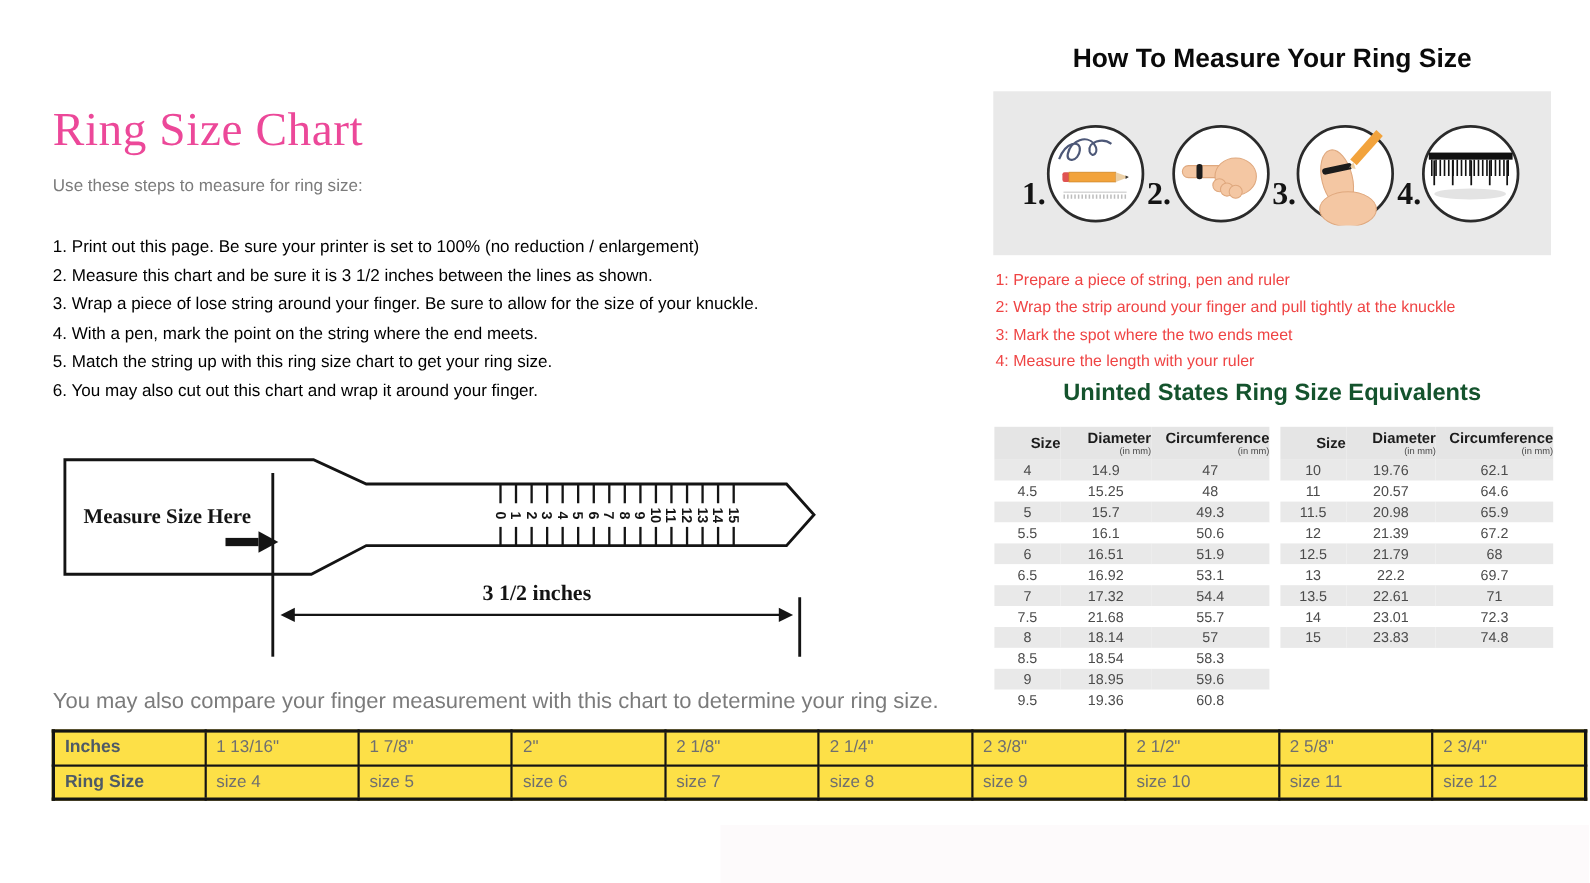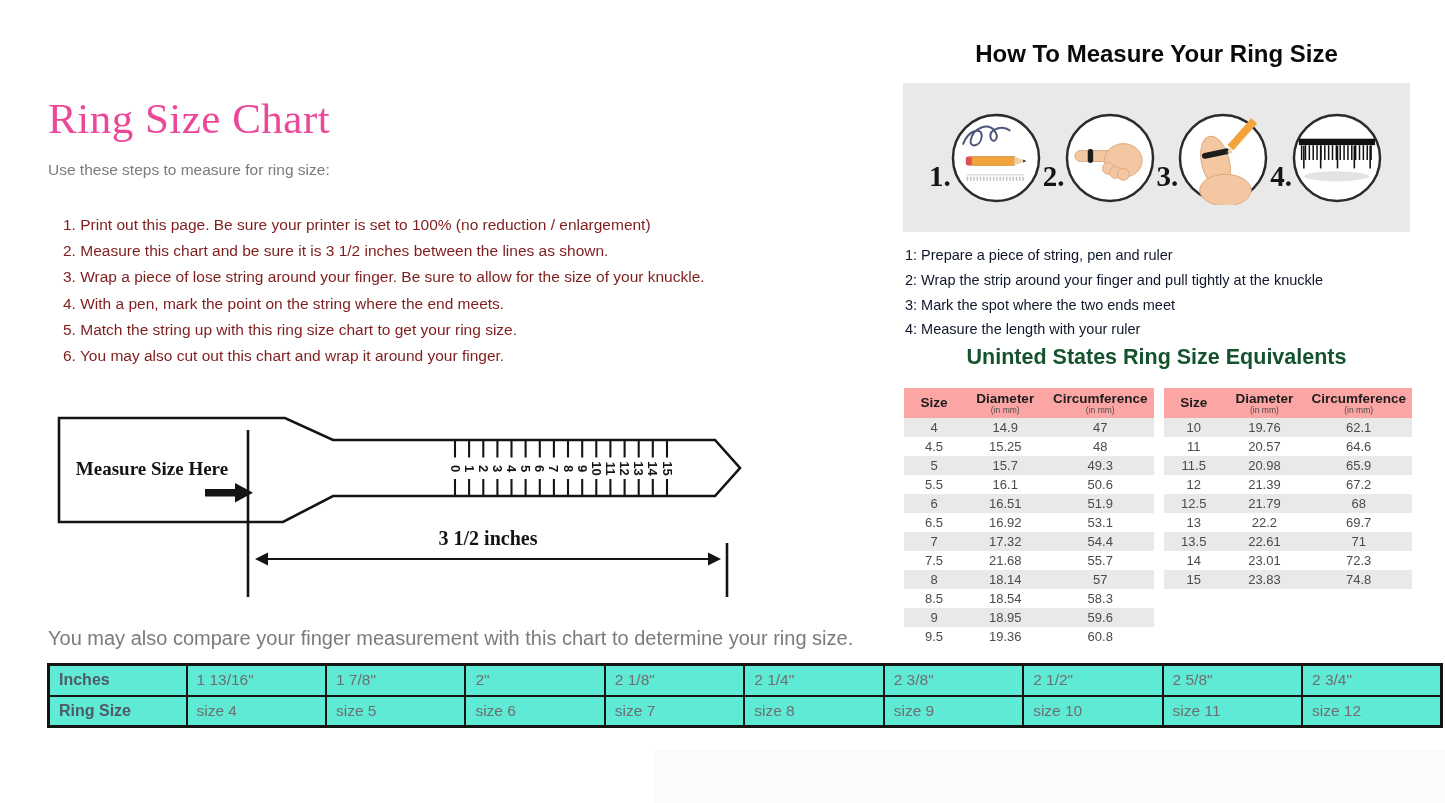--- a/index.html
+++ b/index.html
@@ -8,41 +8,41 @@
     position:relative; width:1445px; height:803px; overflow:hidden;
     background:#fff; font-family:"Liberation Sans", sans-serif;
   }
   
   #pageTitle {
     position:absolute; left:48px; top:94px;
     font-family:"Liberation Serif", serif; font-weight:400;
     font-size:43px; color:#ec4899; letter-spacing:0.5px;
   }
   #intro { position:absolute; left:48px; top:161px; font-size:15.5px; color:#7b7b7b; }
-  #instructions { position:absolute; left:63px; top:212px; font-size:15.5px; color:#7f1d1d; line-height:26.2px; }
+  #instructions { position:absolute; left:48px; top:212px; font-size:15.5px; color:#000000; line-height:26.2px; }
   #compareNote { position:absolute; left:48px; top:627px; font-size:20px; color:#7b7b7b; }
 
   
   #ruler { position:absolute; left:55px; top:413px; }
   #ruler .outline { fill:#fff; stroke:#141414; stroke-width:2.6; stroke-linejoin:miter; }
   #ruler .vline { stroke:#141414; stroke-width:2.6; }
   #ruler .measure-text { font-family:"Liberation Serif", serif; font-weight:bold; font-size:19px; fill:#141414; }
   #ruler .dim-text { font-family:"Liberation Serif", serif; font-weight:bold; font-size:20px; fill:#141414; }
   #ruler .dim-line { stroke:#141414; stroke-width:2; }
   #ruler .arrowhead { fill:#141414; }
   #ruler .ticks line { stroke:#141414; stroke-width:2.1; }
   #ruler .ticks text {
     font-family:"Liberation Sans", sans-serif; font-weight:600; font-size:13px;
     fill:#141414; text-anchor:middle; dominant-baseline:central;
   }
 
   
   #cmp {
     position:absolute; left:47px; top:663px; width:1396px;
-    border-collapse:collapse; border:3px solid #141414; background:#5eead4; table-layout:fixed;
+    border-collapse:collapse; border:3px solid #141414; background:#fde047; table-layout:fixed;
   }
   #cmp td {
     border:2.6px solid #141414; height:31px; padding:2px 4px 2px 9px;
     font-size:15.5px; color:#6f6f6f; vertical-align:middle; overflow:hidden; white-space:nowrap;
   }
   #cmp td.lbl { font-weight:bold; color:#4e5a66; font-size:16px; }
 
   
   #howtoTitle {
     position:absolute; left:903px; top:40px; width:507px; text-align:center;
@@ -52,32 +52,32 @@
     position:absolute; left:903px; top:83px; width:507px; height:149px;
     background:#e9e9e9; display:flex; justify-content:center; align-items:center;
   }
   .step-group { display:flex; align-items:flex-end; }
   .step-num {
     font-family:"Liberation Serif", serif; font-weight:bold; font-size:29px;
     color:#141414; margin:0 -2px 12px 0;
   }
   .circle-icon { display:block; }
 
-  #howtoSteps { position:absolute; left:905px; top:243px; font-size:14.5px; color:#0f172a; line-height:24.8px; }
+  #howtoSteps { position:absolute; left:905px; top:243px; font-size:14.5px; color:#ef4444; line-height:24.8px; }
 
   #eqTitle {
     position:absolute; left:903px; top:345px; width:507px; text-align:center;
     font-size:21.5px; font-weight:bold; color:#14532d;
   }
   .eq-table { position:absolute; top:388px; border-collapse:collapse; table-layout:fixed; }
   #eqLeft  { left:904px; width:250px; }
   #eqRight { left:1164px; width:248px; }
   .eq-table th {
-    background:#fca5a5; font-weight:bold; color:#1c1c1c; font-size:13.5px;
-    padding:4px 0 3px; line-height:1.05; text-align:center;
+    background:#e5e5e5; font-weight:bold; color:#1c1c1c; font-size:13.5px;
+    padding:4px 0 3px; line-height:1.05; text-align:right;
   }
   .eq-table th .unit { font-size:8.5px; font-weight:normal; color:#4a4a4a; }
   .eq-table td {
     text-align:center; height:19px; line-height:19px; padding:0;
     font-size:13px; color:#4b4b4b; background:#fff;
   }
   .eq-table tbody tr:nth-child(odd) td { background:#e9e9e9; }
   .eq-table col.c-size { width:24%; } .eq-table col.c-diam { width:33%; } .eq-table col.c-circ { width:43%; }
 
   #footShade { position:absolute; left:655px; top:750px; width:790px; height:53px; background:#fdfafb; }

